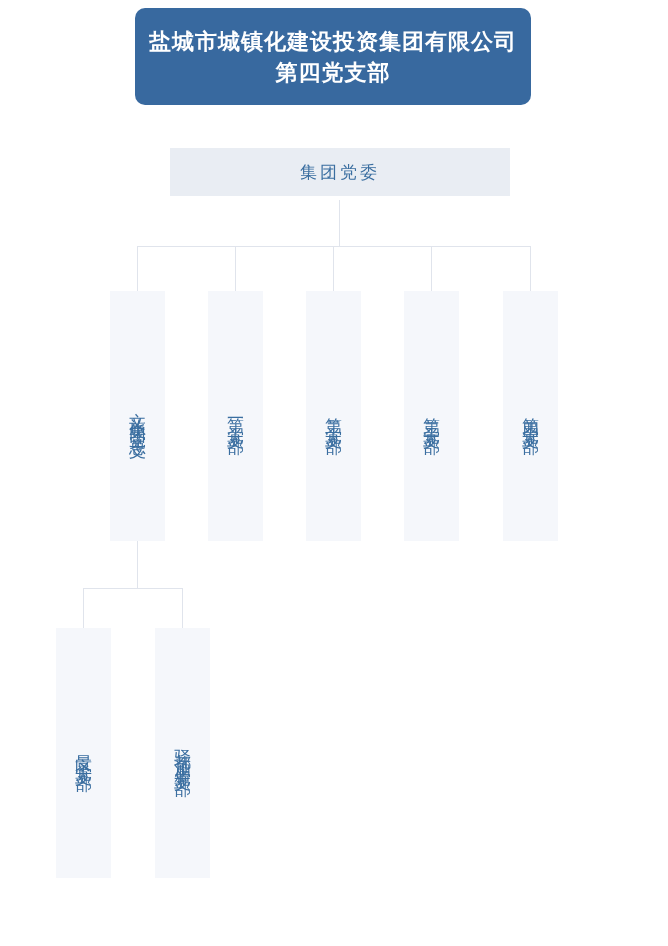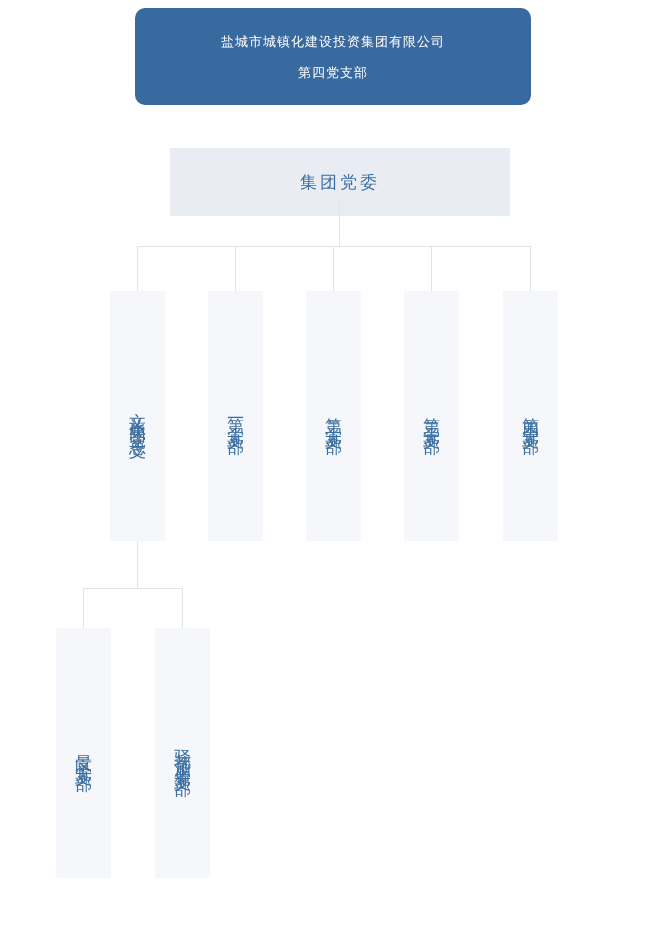--- a/index.html
+++ b/index.html
@@ -25,34 +25,34 @@
       background: #38699f;
       border-radius: 10px;
       display: flex;
       flex-direction: column;
       align-items: center;
       justify-content: center;
       box-sizing: border-box;
     }
     .banner .line {
       color: #ffffff;
-      font-size: 13px;
-      font-weight: normal;
+      font-size: 22px;
+      font-weight: bold;
       line-height: 31px;
       letter-spacing: 1px;
       text-align: right;
       white-space: nowrap;
     }
     
     .root-node {
       position: absolute;
       left: 170px;
       top: 148px;
       width: 340px;
-      height: 68px;
+      height: 48px;
       background: #e9edf3;
       display: flex;
       align-items: center;
       justify-content: center;
       text-align: right;
     }
     .root-node .label {
       color: #3a6ea0;
       font-size: 17px;
       letter-spacing: 3px;

